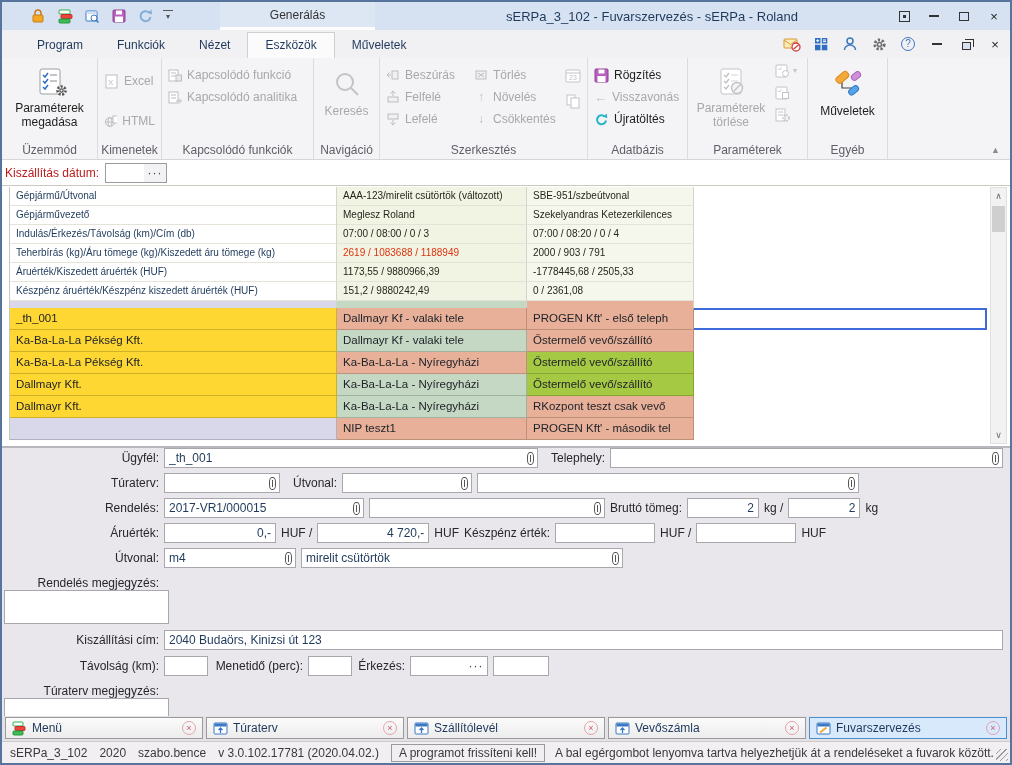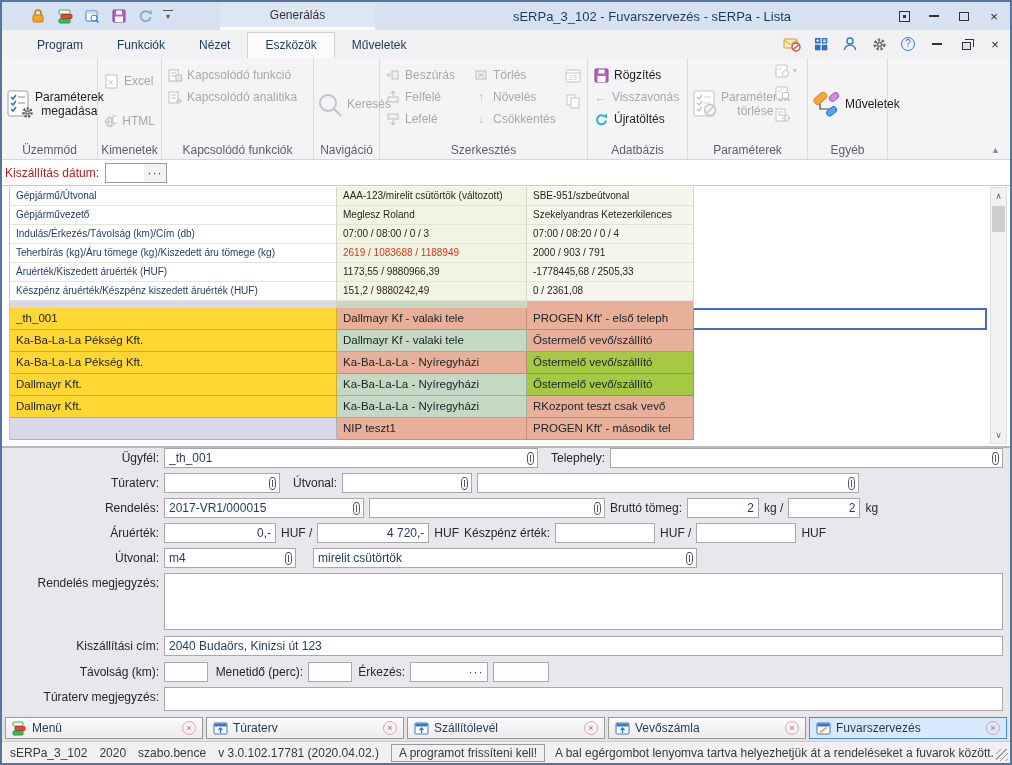--- a/index.html
+++ b/index.html
@@ -36,21 +36,21 @@
   .micons { position:absolute; right:6px; top:0; height:28px; display:flex; align-items:center; gap:11px; }
   .micons .mi { display:flex; align-items:center; justify-content:center; width:18px; height:18px; }
   .help-circ { width:14px; height:14px; border:1px solid #3b78c3; color:#3b78c3; border-radius:50%;
                font-size:10px; line-height:12px; text-align:center; }
 
   
   .ribbon { position:absolute; left:0; top:56px; width:100%; height:102px; background:#f4f3f5;
             border-bottom:1px solid #d6d5d9; display:flex; }
   .rgroup { position:relative; height:100%; border-right:1px solid #dcdbe0; padding:4px 2px 16px 2px; }
   .glabel { position:absolute; left:0; right:0; bottom:2px; text-align:center; color:#5f5f68; font-size:12px; }
-  .bigbtn { height:80px; display:flex; flex-direction:row; align-items:center; justify-content:flex-start;
+  .bigbtn { height:80px; display:flex; flex-direction:column; align-items:center; justify-content:flex-start;
             gap:3px; padding-top:4px; text-align:center; line-height:14px; cursor:default; }
   .bigbtn .blabel { white-space:pre-line; }
   .dis { color:#a8a8ab; }
   .sbtn { display:flex; align-items:center; gap:5px; height:22px; padding:0 4px; white-space:nowrap; cursor:default; }
   .scol { display:flex; flex-direction:column; justify-content:flex-start; padding-top:2px; }
   .cols { display:flex; }
   .icol { display:flex; flex-direction:column; gap:8px; padding:6px 3px 0 3px; }
   .collapse-btn { position:absolute; right:10px; bottom:4px; color:#8a8a90; font-size:9px; }
   .bigicon { position:relative; width:32px; height:32px; display:flex; align-items:center; justify-content:center; }
   .gear-ov { position:absolute; right:-2px; bottom:-2px; }
@@ -83,21 +83,21 @@
              border:1px solid #e0e0e0; }
   .vs-up, .vs-down { position:absolute; left:0; width:15px; height:16px; text-align:center;
                      color:#6a6a6a; font-size:9px; line-height:16px; cursor:default; }
   .vs-up { top:0; } .vs-down { bottom:0; }
   .vs-thumb { position:absolute; left:1px; top:18px; width:13px; height:26px; background:#cfcfcf; }
 
   
   .formarea { position:absolute; left:0; top:444px; width:100%; height:270px; background:#e9e7ec;
               border-top:2px solid #b9b7bd; padding-top:0; }
   .frow { display:flex; align-items:center; margin:0 7px 5px 2px; height:20px; }
-  .frow.talign { align-items:flex-start; height:auto; }
+  .frow.talign { align-items:flex-start; height:auto;flex-direction:column; }
   .flabel { width:160px; text-align:right; padding-right:5px; color:#26262b; white-space:nowrap; }
   .ibox { position:relative; display:flex; align-items:center; height:20px; border:1px solid #a7a7ad;
           background:#fff; }
   .ibox input { flex:1; min-width:0; border:none; outline:none; font:inherit; color:#1e395b;
                 padding:0 4px; background:transparent; }
   .ibox input.num { text-align:right; }
   .ibox.withclip input { padding-right:2px; }
   .clipbtn { width:14px; height:16px; display:flex; align-items:center; justify-content:center; cursor:default; }
   .clip { position:relative; width:7px; height:13px; border:1px solid #555; border-radius:3px/5px; }
   .clip::after { content:''; position:absolute; left:2px; top:2px; width:1px; height:7px; background:#555; }
@@ -163,21 +163,21 @@
       </span>
       <span class="qbtn">
         <svg width="16" height="16">
             <path d="M12.5 9a5 5 0 1 1-1.4-4.4" fill="none" stroke="#85aed6" stroke-width="2"></path>
             <polygon points="13.5,1.5 14,6.5 9.5,5 " fill="#85aed6"></polygon>
           </svg>
       </span>
       <span class="qbtn" style="border-top:1px solid #555; width:10px; height:12px; font-size:8px; color:#555; line-height:11px;">▾</span>
     </div>
     <div class="ctx-tab">Generálás</div>
-    <div class="wtitle">sERPa_3_102 - Fuvarszervezés - sERPa - Lista</div>
+    <div class="wtitle">sERPa_3_102 - Fuvarszervezés - sERPa - Roland</div>
     <div class="wctrl">
       <span class="wc">
           <span class="ic-screen"></span>
         </span>
       <span class="wc">
           <span class="ic-min"></span>
         </span>
       <span class="wc">
           <span class="ic-max"></span>
         </span>
@@ -657,21 +657,21 @@
     </div>
 
     <div class="frow">
       <span class="flabel">Útvonal:</span>
       <span class="ibox withclip" style="width:132px">
         <input value="m4" style="">
         <span class="clipbtn">
             <span class="clip"></span>
           </span>
       </span>
-      <span class="ibox withclip" style="width:384px; margin-left:17px">
+      <span class="ibox withclip" style="width:322px; margin-left:5px">
         <input value="mirelit csütörtök" style="">
         <span class="clipbtn">
             <span class="clip"></span>
           </span>
       </span>
     </div>
 
     <div class="frow talign">
       <span class="flabel" style="padding-top:3px">Rendelés megjegyzés:</span>
       <textarea class="tarea" style="flex: 1 1 0%; height: 57px;"></textarea>

